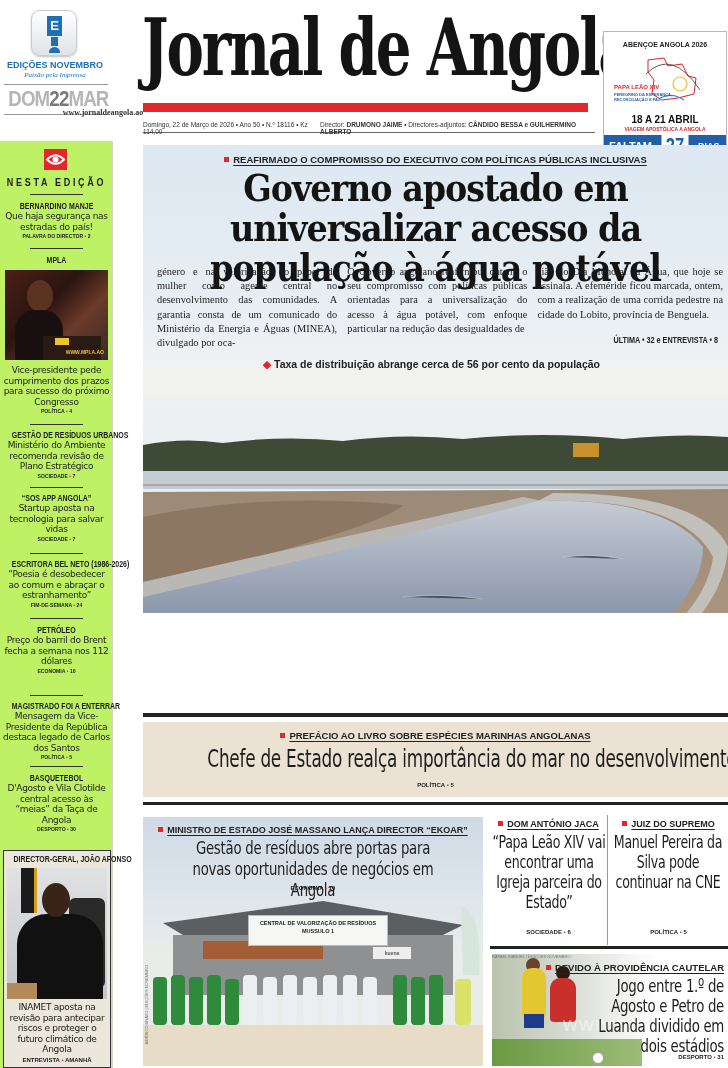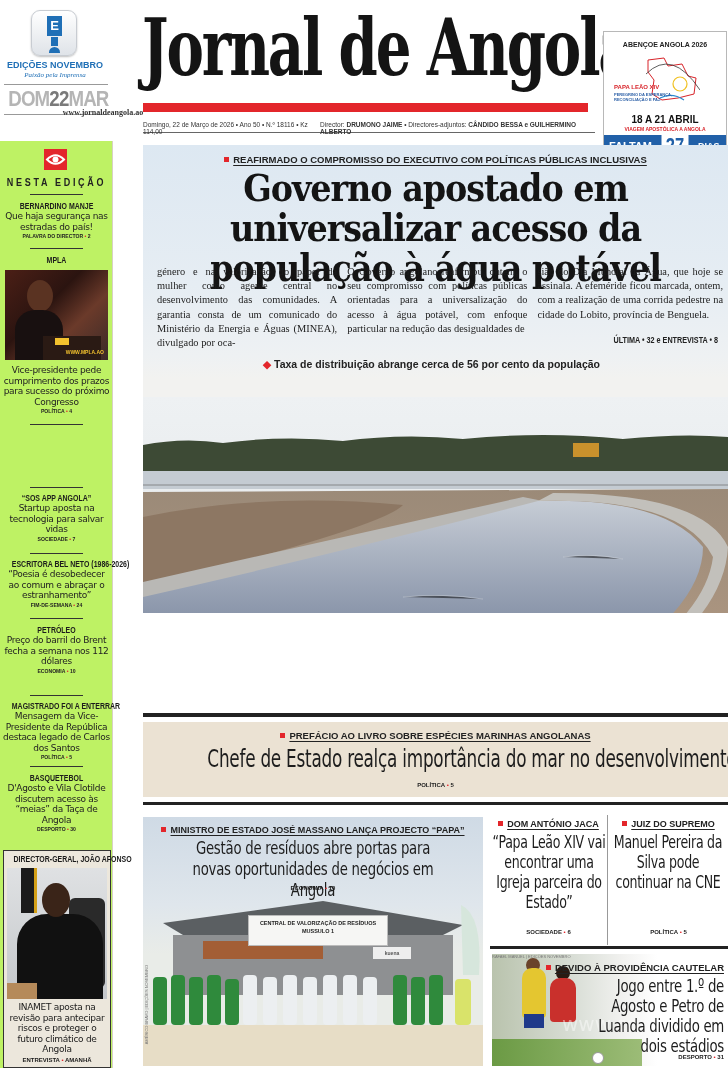--- a/index.html
+++ b/index.html
@@ -201,20 +201,25 @@
       <div class="podium"></div>
       <div class="tag"></div>
     <div class="url">WWW.MPLA.AO</div>
   </div>
   <div class="sb-item" style="top:224px">
     <div class="body">Vice-presidente pede cumprimento dos prazos para sucesso do próximo Congresso</div>
     <div class="sec"><span>POLÍTICA</span> <span class="dot">•</span> <span>4</span></div>
   </div>
   <div class="sb-rule" style="top:283px"></div>
 
+  <div class="sb-item" style="top:289px">
+    <div class="kick">GESTÃO DE RESÍDUOS URBANOS</div>
+    <div class="body">Ministério do Ambiente recomenda revisão de Plano Estratégico</div>
+    <div class="sec"><span>SOCIEDADE</span> <span class="dot">•</span> <span>7</span></div>
+  </div>
   <div class="sb-rule" style="top:346px"></div>
 
   <div class="sb-item" style="top:352px">
     <div class="kick">“SOS APP ANGOLA”</div>
     <div class="body">Startup aposta na tecnologia para salvar vidas</div>
     <div class="sec"><span>SOCIEDADE</span> <span class="dot">•</span> <span>7</span></div>
   </div>
   <div class="sb-rule" style="top:412px"></div>
 
   <div class="sb-item" style="top:418px">
@@ -233,21 +238,21 @@
 
   <div class="sb-item" style="top:560px">
     <div class="kick">MAGISTRADO FOI A ENTERRAR</div>
     <div class="body">Mensagem da Vice-Presidente da República destaca legado de Carlos dos Santos</div>
     <div class="sec"><span>POLÍTICA</span> <span class="dot">•</span> <span>5</span></div>
   </div>
   <div class="sb-rule" style="top:625px"></div>
 
   <div class="sb-item" style="top:632px">
     <div class="kick">BASQUETEBOL</div>
-    <div class="body">D'Agosto e Vila Clotilde discutem acesso às “meias” da Taça de Angola</div>
+    <div class="body">D'Agosto e Vila Clotilde central acesso às “meias” da Taça de Angola</div>
     <div class="sec"><span>DESPORTO</span> <span class="dot">•</span> <span>30</span></div>
   </div>
 
   <div class="box-afonso">
     <div class="kick" style="position:absolute;left:0;top:3px;width:100%;font:bold 8.5px/10px 'Liberation Sans',sans-serif;transform:scaleX(.82);white-space:nowrap">DIRECTOR-GERAL, JOÃO AFONSO</div>
     <div class="photo">
       <div class="flag"></div>
         <div class="chair"></div>
         <div class="torso"></div>
         <div class="head"></div>
@@ -312,21 +317,21 @@
 <div class="heavy-rule" style="left:143px;top:713px;width:585px"></div>
 
 <div class="sea">
   <div class="kicker"><span class="sq"></span><span>PREFÁCIO AO LIVRO SOBRE ESPÉCIES MARINHAS ANGOLANAS</span></div>
   <h2 class="headline">Chefe de Estado realça importância do mar no desenvolvimento do país</h2>
   <div class="pg"><span>POLÍTICA</span> <span class="dot">•</span> <span>5</span></div>
 </div>
 <div class="heavy-rule" style="left:143px;top:802px;width:585px;height:3px"></div>
 
 <div class="ekoar">
-  <div class="kicker"><span class="sq"></span><span>MINISTRO DE ESTADO JOSÉ MASSANO LANÇA PROJECTO “PAPA”</span></div>
+  <div class="kicker"><span class="sq"></span><span>MINISTRO DE ESTADO JOSÉ MASSANO LANÇA DIRECTOR “EKOAR”</span></div>
   <h2 class="headline">Gestão de resíduos abre portas para novas oportunidades de negócios em Angola</h2>
   <div class="pg"><span>ECONOMIA</span> <span class="dot">•</span> <span>10</span></div>
   <svg class="scene" viewBox="0 0 340 171" preserveAspectRatio="none">
     <polygon points="20,28 180,6 320,30 300,40 40,40" fill="#5b5f62"></polygon>
     <rect x="30" y="40" width="280" height="60" fill="#8e9092"></rect>
     <rect x="60" y="46" width="120" height="18" fill="#a35e35"></rect>
     <rect x="0" y="130" width="340" height="41" fill="#e7ddc6"></rect>
     <g fill="#2f8a3c">
       <rect x="10" y="82" width="14" height="48" rx="4"></rect>
         <rect x="28" y="80" width="14" height="50" rx="4"></rect>

